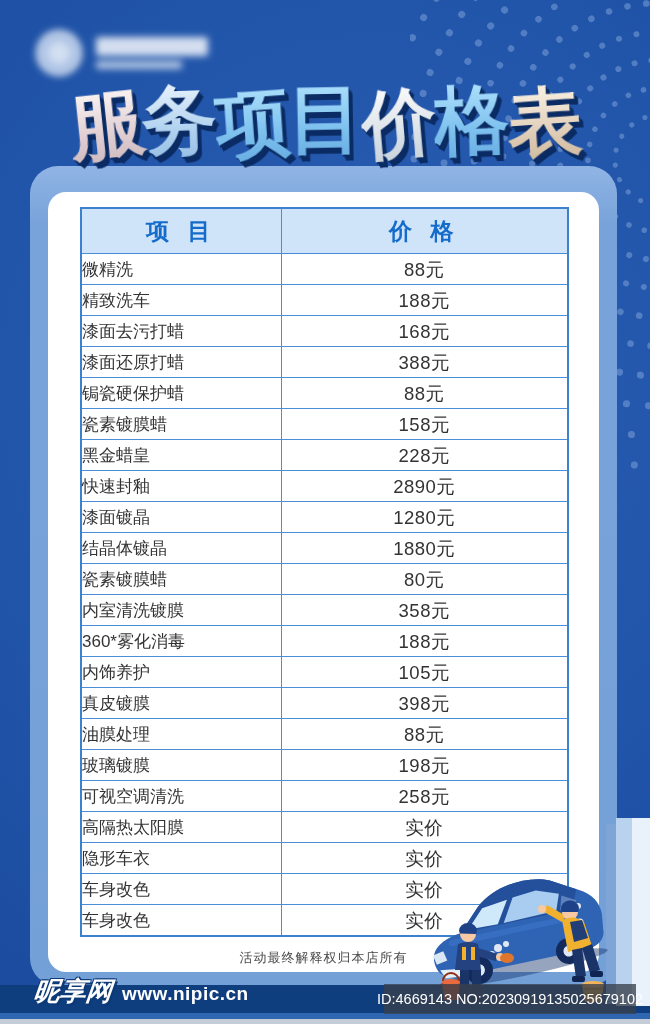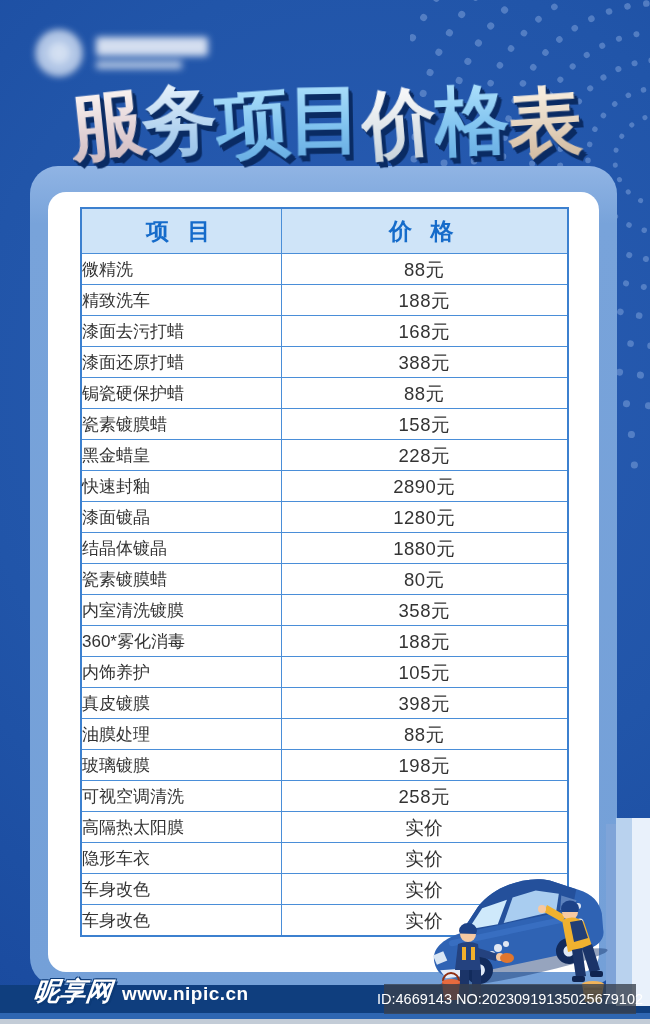--- a/index.html
+++ b/index.html
@@ -219,20 +219,21 @@
             <tr>
               <td class="item-cell">车身改色</td>
               <td class="price-cell">实价</td>
             </tr>
             <tr>
               <td class="item-cell">车身改色</td>
               <td class="price-cell">实价</td>
             </tr>
           </tbody>
       </table>
+      <div class="footnote">活动最终解释权归本店所有</div>
     </div>
   </div>
 
   <div class="band-navy"></div>
   <div class="band-mid"></div>
   <div class="band-light"></div>
 
   <svg class="illus" width="230" height="206" viewBox="0 0 230 206">
 
     <rect x="186" y="6" width="12" height="180" fill="#7fa4d8"></rect>

